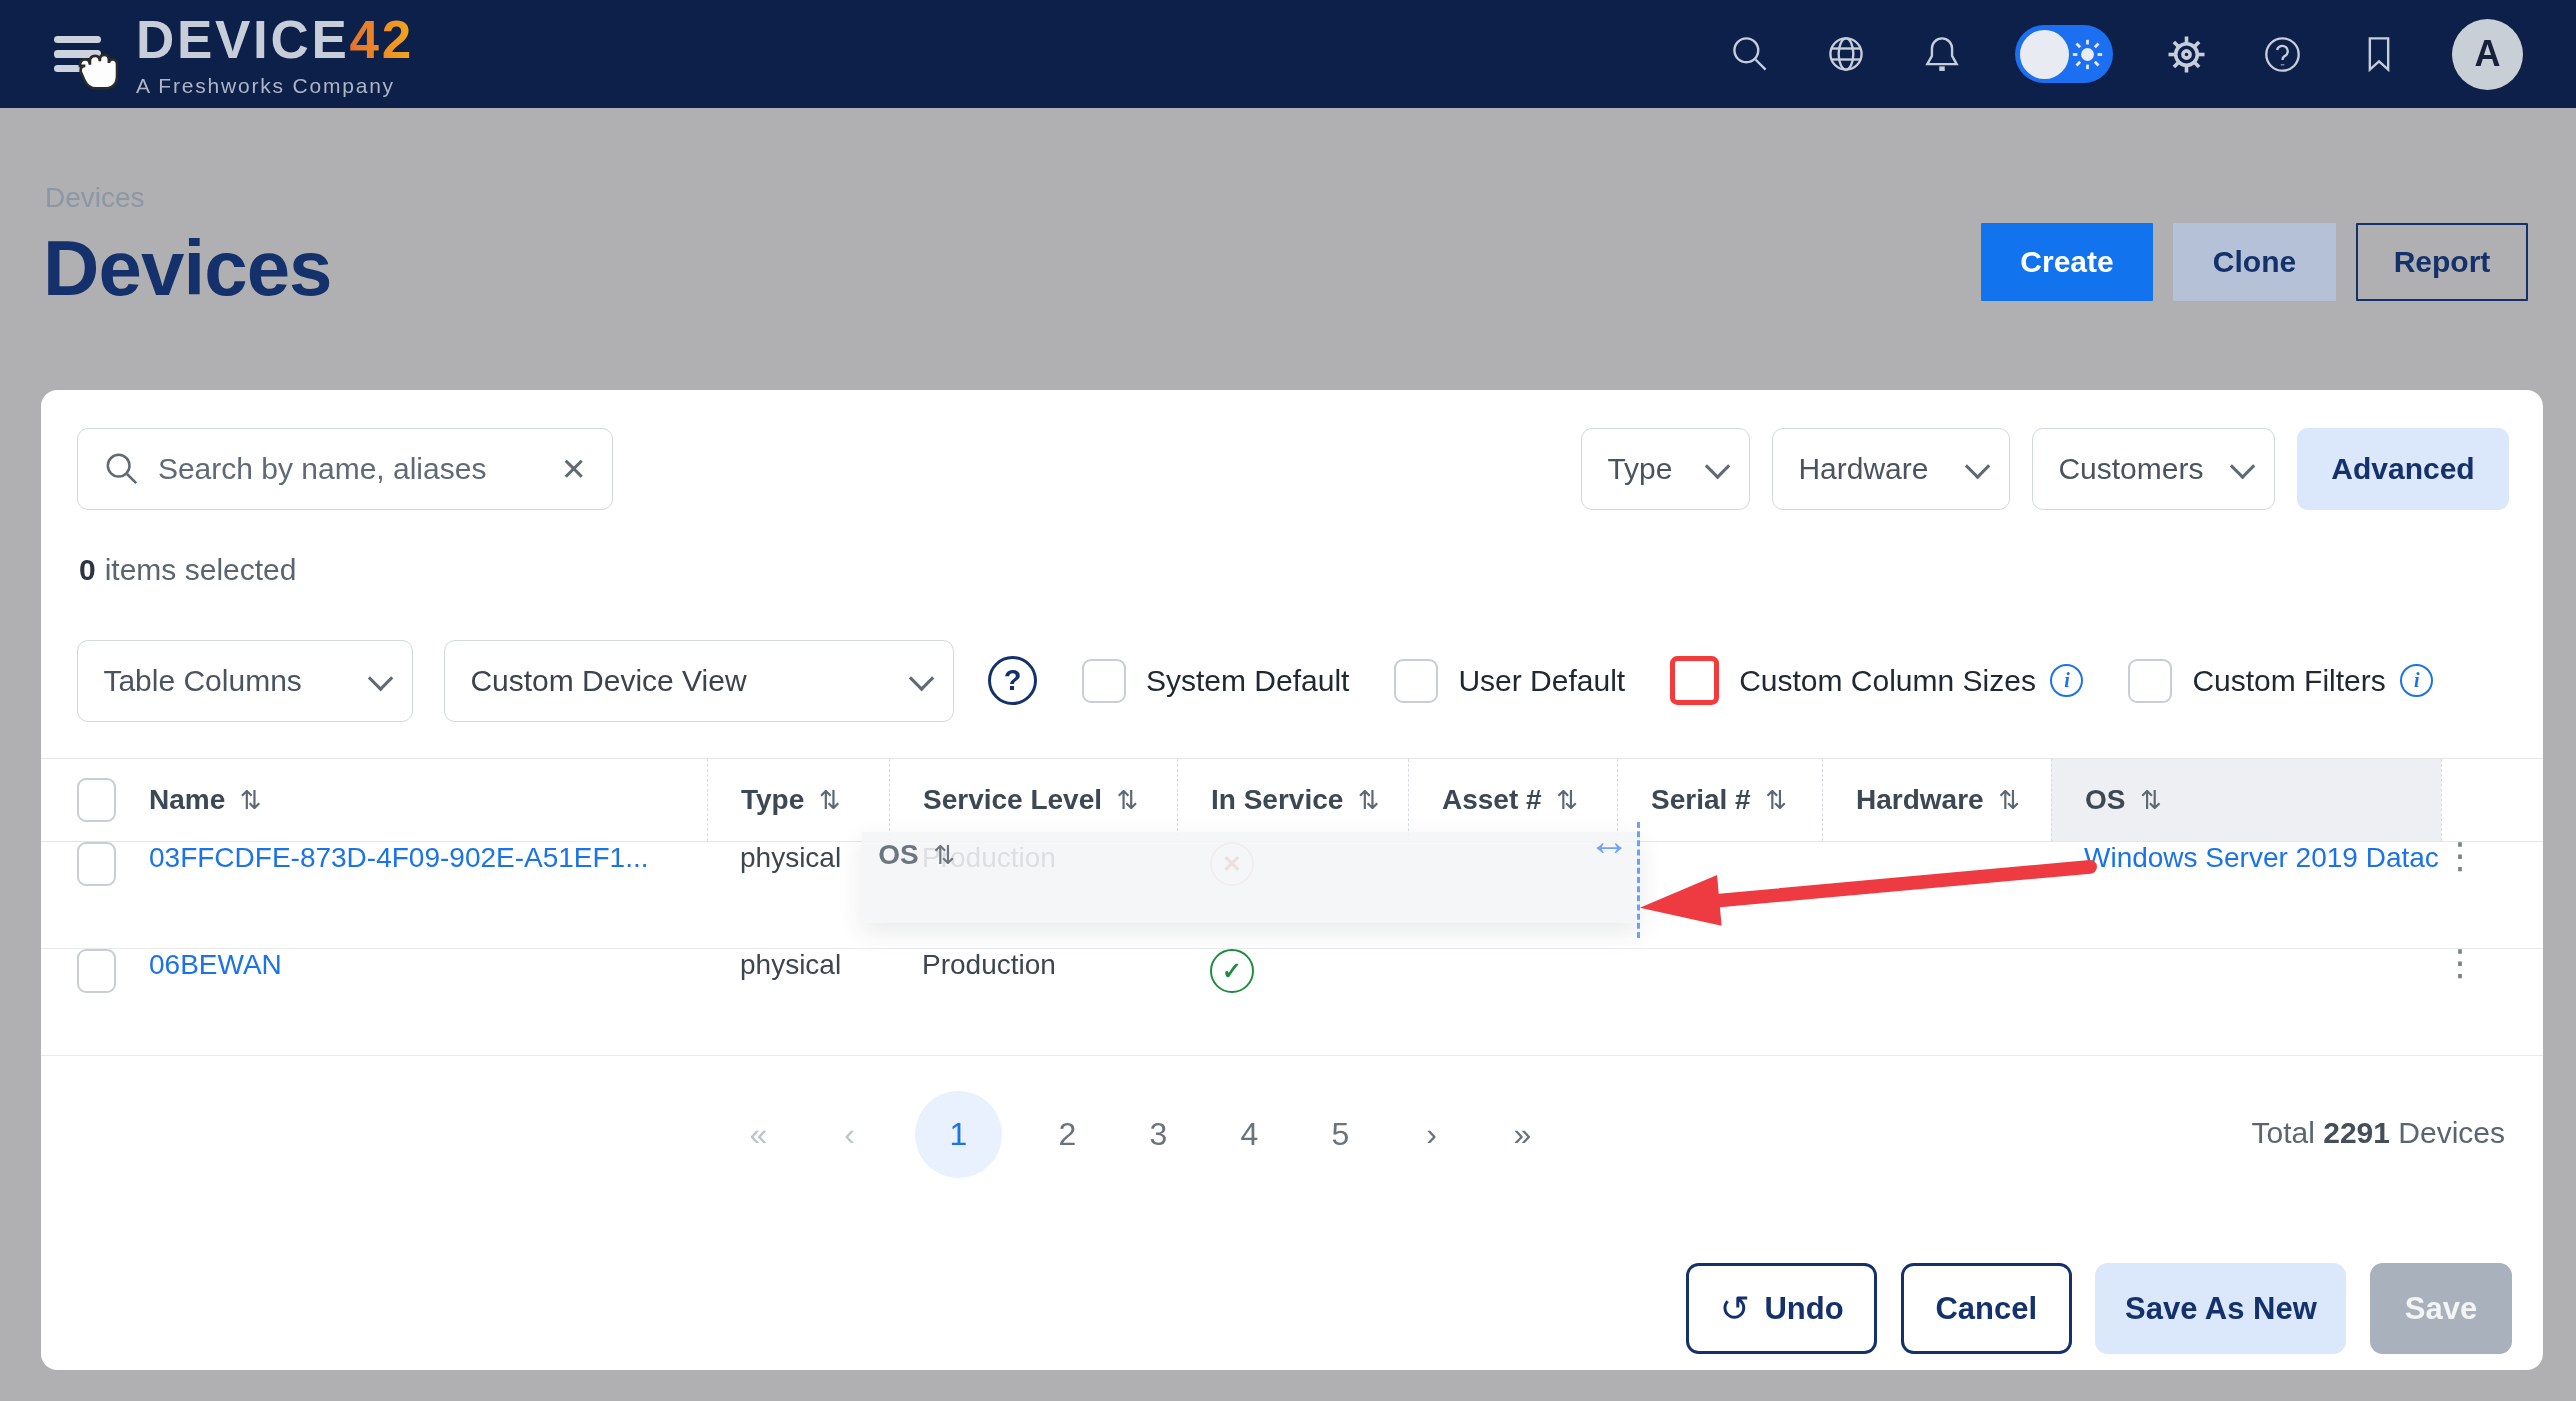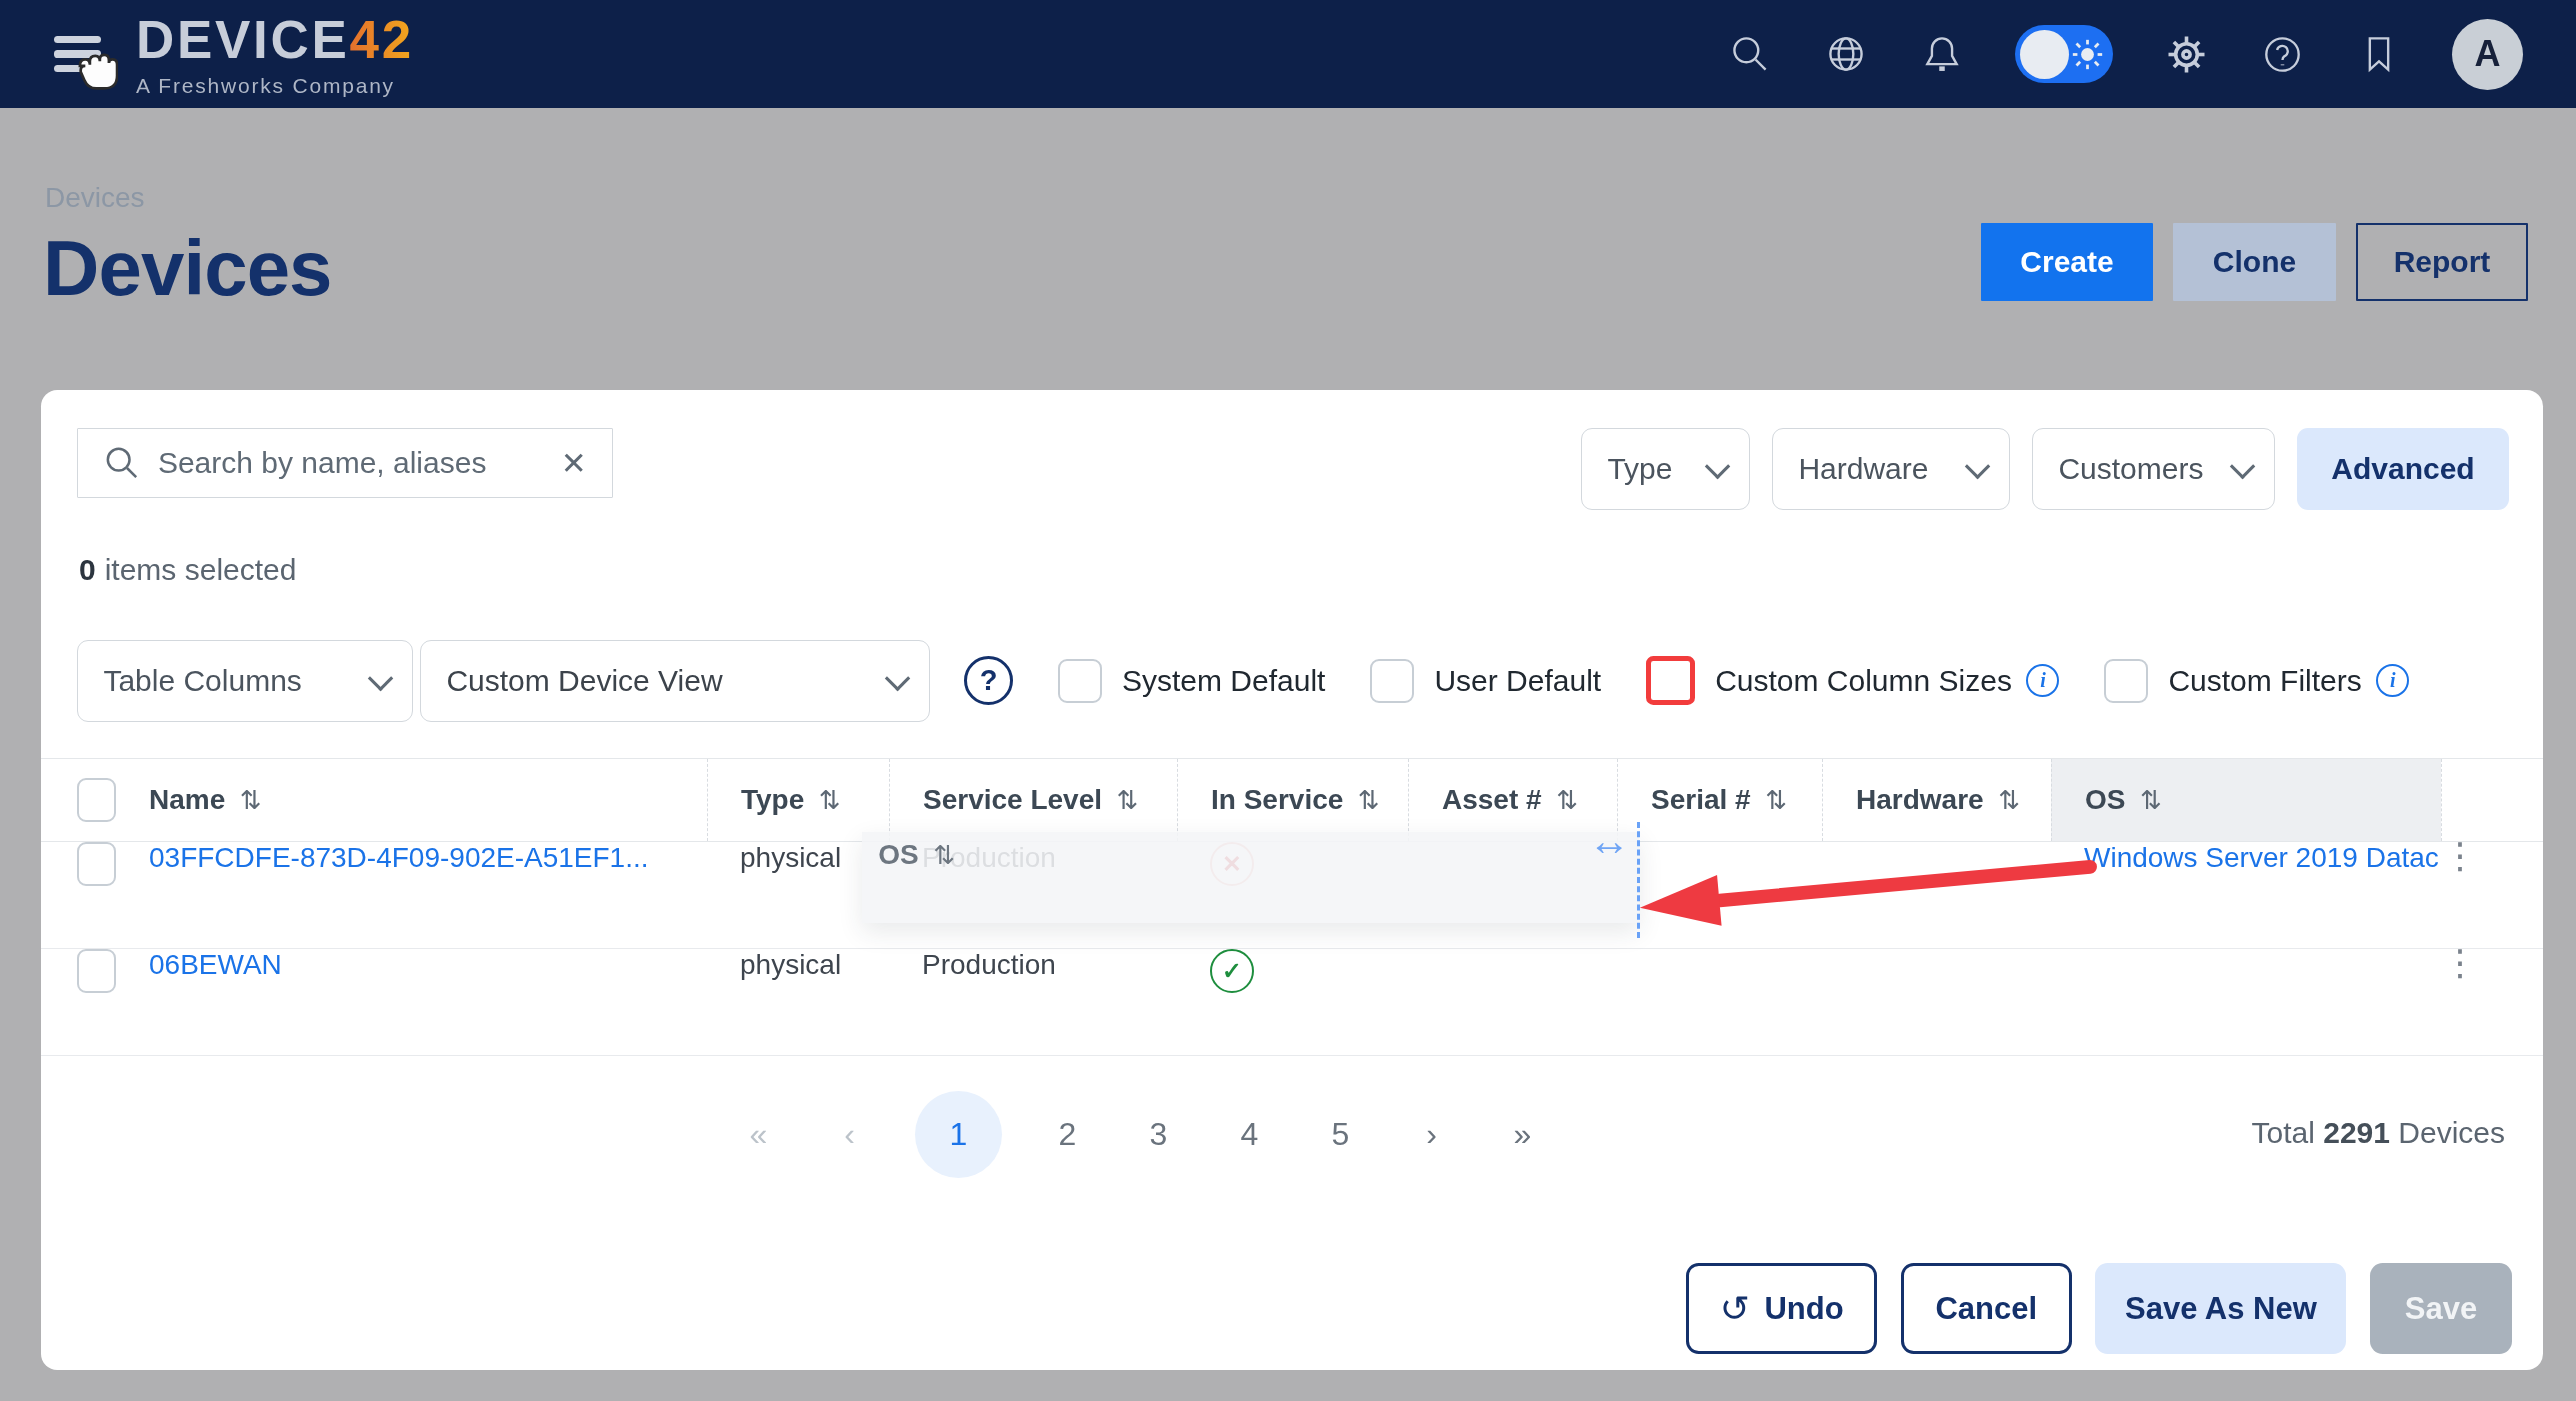--- a/index.html
+++ b/index.html
@@ -28,38 +28,38 @@
   .h1 { position:absolute; left:43px; top:223px; font-size:78px; font-weight:800; color:#14316b; letter-spacing:-0.9px; }
   .top-actions { position:absolute; right:48px; top:223px; display:flex; gap:20px; }
   .btn { height:78px; border-radius:1px; font-size:30px; font-weight:600; display:flex; align-items:center; justify-content:center; cursor:pointer; border:none; font-family:inherit; }
   .btn-create { width:172px; background:#1273ee; color:#fff; }
   .btn-clone  { width:163px; background:#b4c1d6; color:#14316b; }
   .btn-report { width:172px; background:transparent; border:2.7px solid #14316b; color:#14316b; }
 
   
   .card { position:absolute; left:41px; top:390px; width:2502px; height:980px; background:#ffffff; border-radius:16.3px; }
 
-  .search { position:absolute; left:36px; top:38px; width:536px; height:70px; border:1.8px solid #d3d8dd; border-radius:1px; display:flex; align-items:center; background:#fff; }
+  .search { position:absolute; left:36px; top:38px; width:536px; height:82px; border:1.8px solid #d3d8dd; border-radius:11px; display:flex; align-items:center; background:#fff; }
   .search svg { margin-left:23.6px; stroke:#5f6a75; fill:none; stroke-width:3; }
   .search input { flex:1; border:none; outline:none; font-size:30px; color:#444; margin-left:16.3px; font-family:inherit; background:transparent; }
   .search input::placeholder { color:#5f6a75; }
   .search .x { margin-right:25.4px; font-size:31px; color:#5f6a75; cursor:pointer; }
 
   .filters { position:absolute; right:34px; top:38px; display:flex; gap:22px; align-items:center; }
   .select { height:82px; border:1.8px solid #d3d8dd; border-radius:11px; background:#fff; display:flex; align-items:center; justify-content:space-between; padding:0 25.4px; cursor:pointer; }
   .select .lbl { font-size:30px; color:#4b545e; }
   .chev { width:18px; height:18px; border-right:3.6px solid #5f6a75; border-bottom:3.6px solid #5f6a75; transform:rotate(45deg) translateY(-3.6px); margin-left:23.6px; }
   .f-type{width:169px;} .f-hw{width:238px;} .f-cust{width:243px;} .f-more{width:260px;}
   .btn-adv { width:212px; height:82px; background:#dbe8fc; color:#14316b; border-radius:11px; font-size:30px; font-weight:600; display:flex; align-items:center; justify-content:center; cursor:pointer; }
 
   .sel-info { position:absolute; left:38px; top:163px; font-size:30px; color:#5b6570; }
   .sel-info b { color:#2c353f; margin-right:9px; }
 
   .controls { position:absolute; left:36px; top:247px; height:87px; display:flex; align-items:center; }
-  .sel-tc { width:336px; } .sel-cdv { width:510px; margin-left:7px; }
+  .sel-tc { width:336px; } .sel-cdv { width:510px; margin-left:31px; }
   .sel-cdv .lbl { color:#3c434b; }
   .help-ic { margin-left:34px; width:49px; height:49px; border:3.6px solid #14316b; border-radius:50%; color:#14316b; font-size:29px; font-weight:bold; display:flex; align-items:center; justify-content:center; cursor:pointer; }
   .cb-group { display:flex; align-items:center; margin-left:45px; cursor:pointer; }
   .cbx { width:44px; height:44px; border:2.7px solid #c7ced5; border-radius:9px; background:#fff; }
   .cbx.red { width:49px; height:49px; border:5.4px solid #f23c3c; border-radius:7.3px; }
   .cb-group .cb-lbl { font-size:30px; color:#202830; margin-left:20px; }
   .info-ic { margin-left:14.5px; width:33px; height:33px; border:2.7px solid #1a73e8; border-radius:50%; color:#1a73e8; font-size:20px; font-weight:bold; font-style:italic; display:flex; align-items:center; justify-content:center; font-family:"Liberation Serif", serif; }
 
   
   .tbl { position:absolute; left:0; top:368px; width:2502px; }

